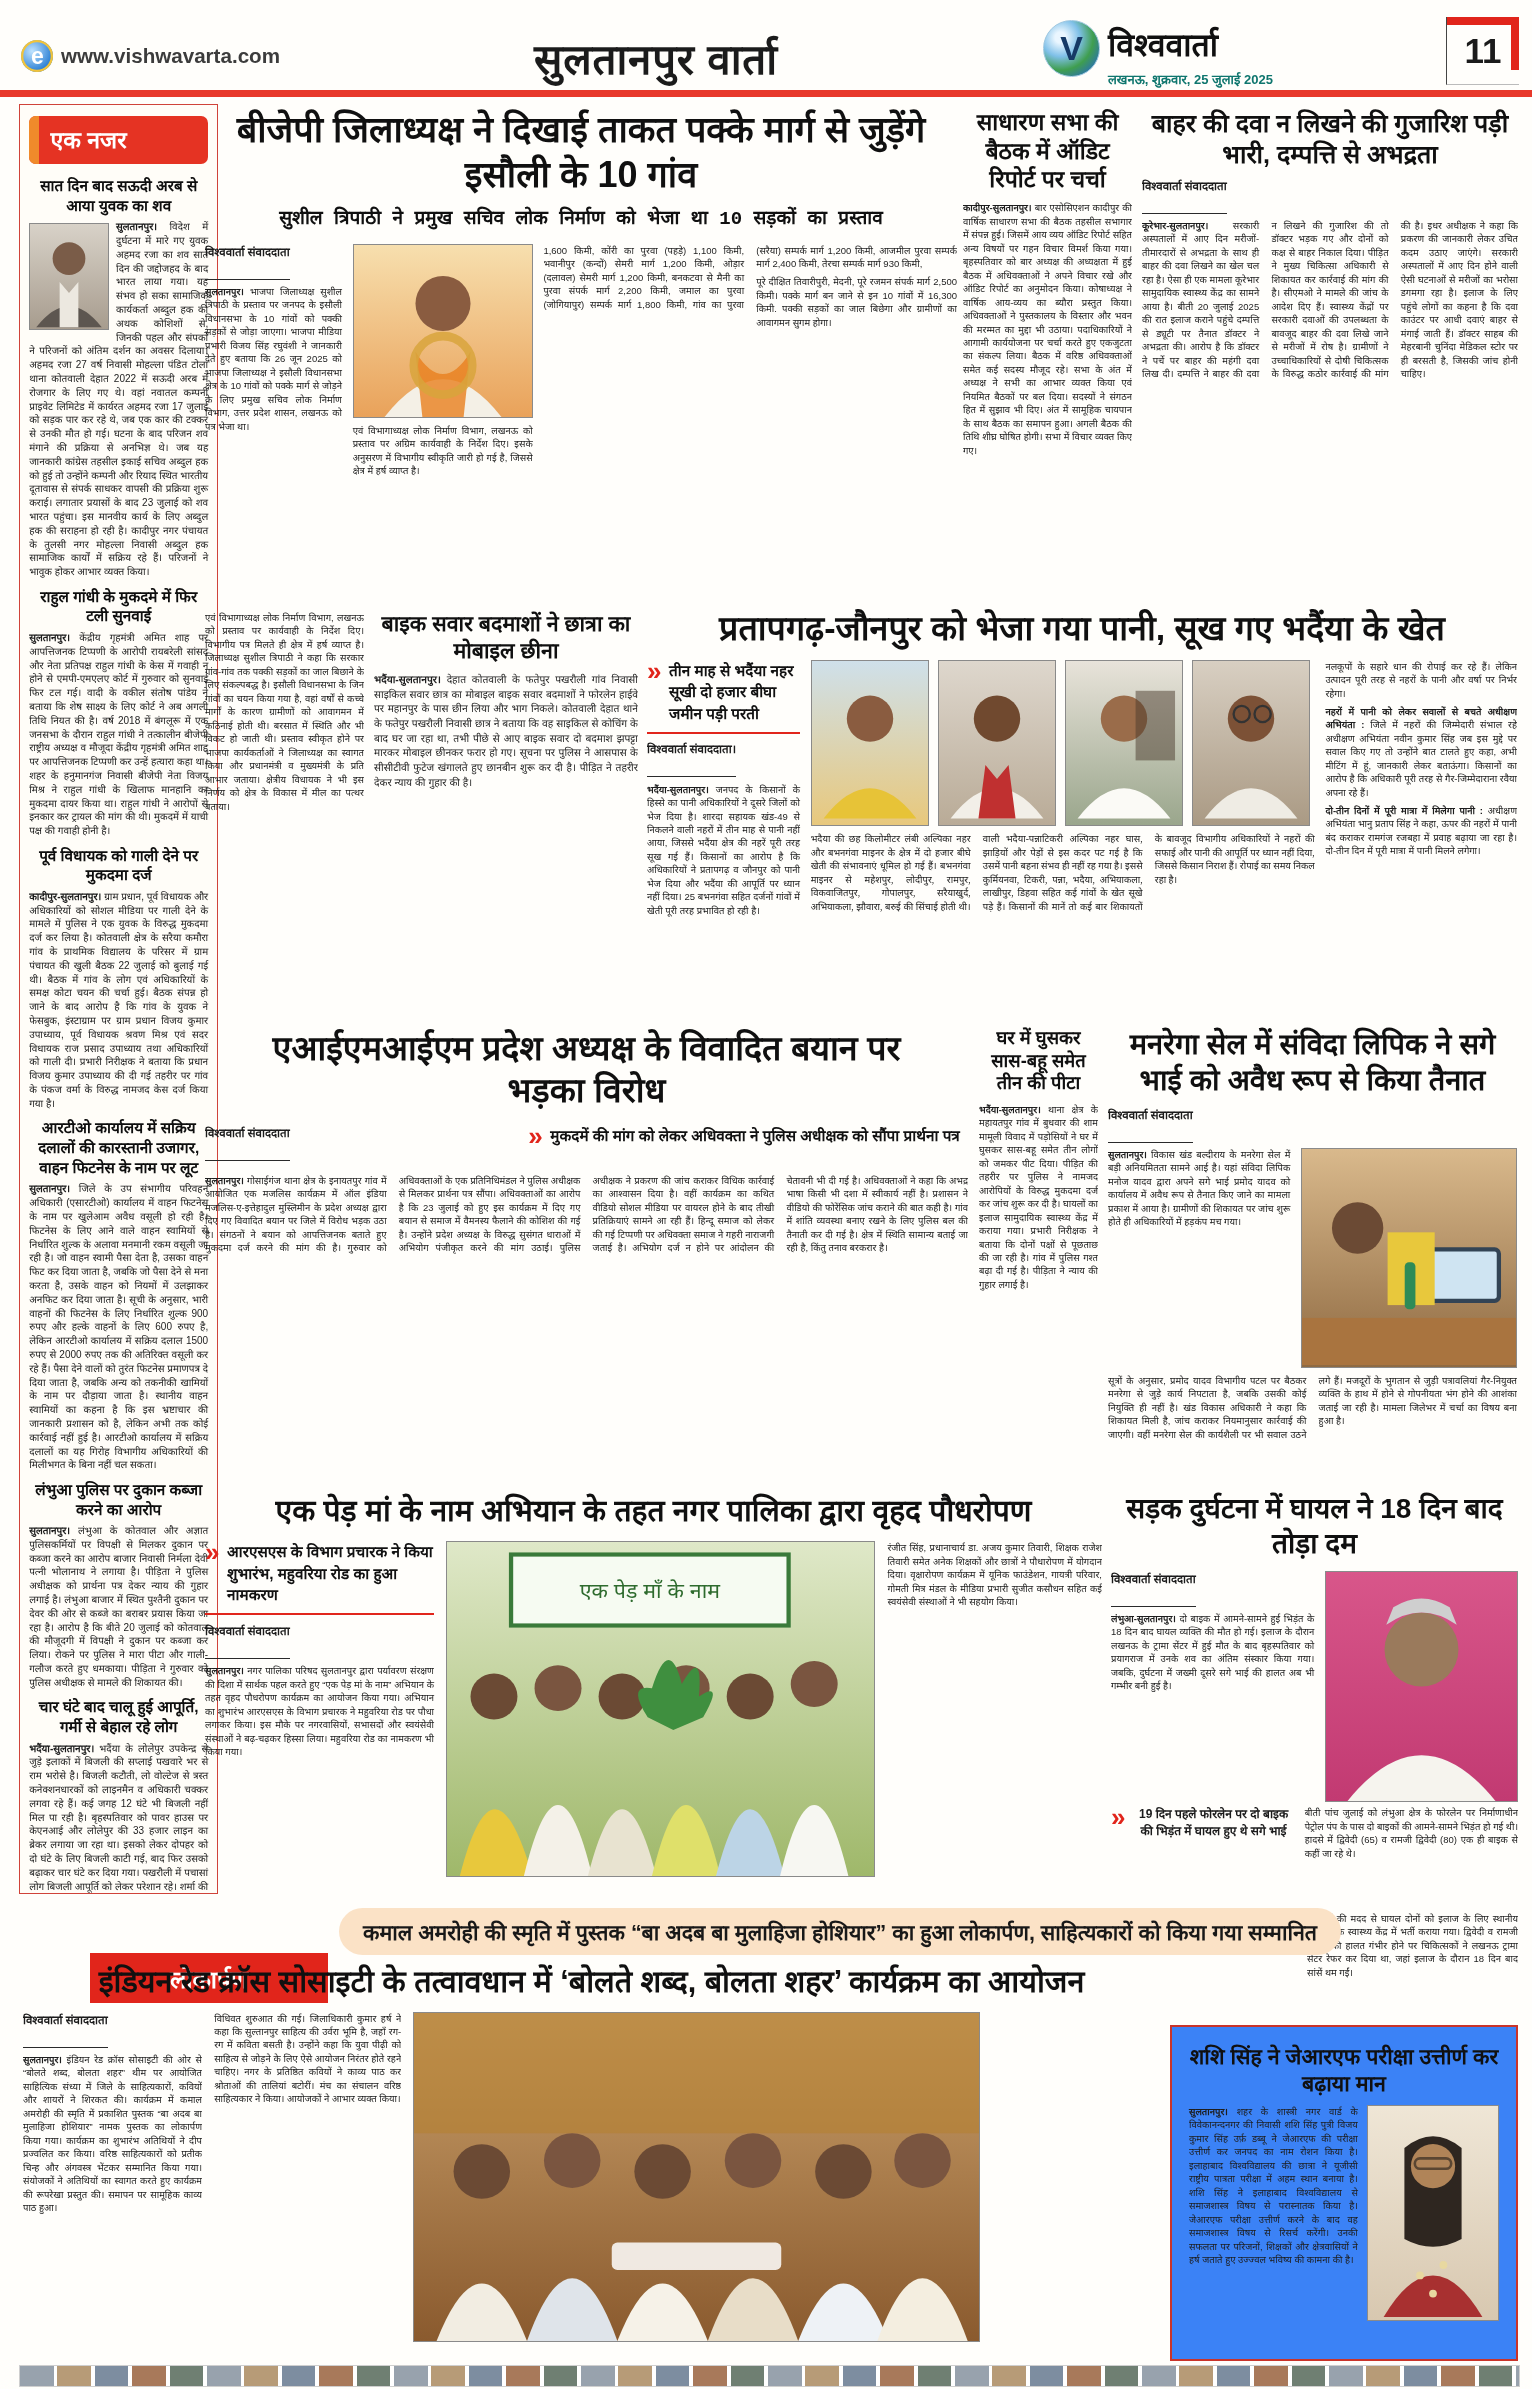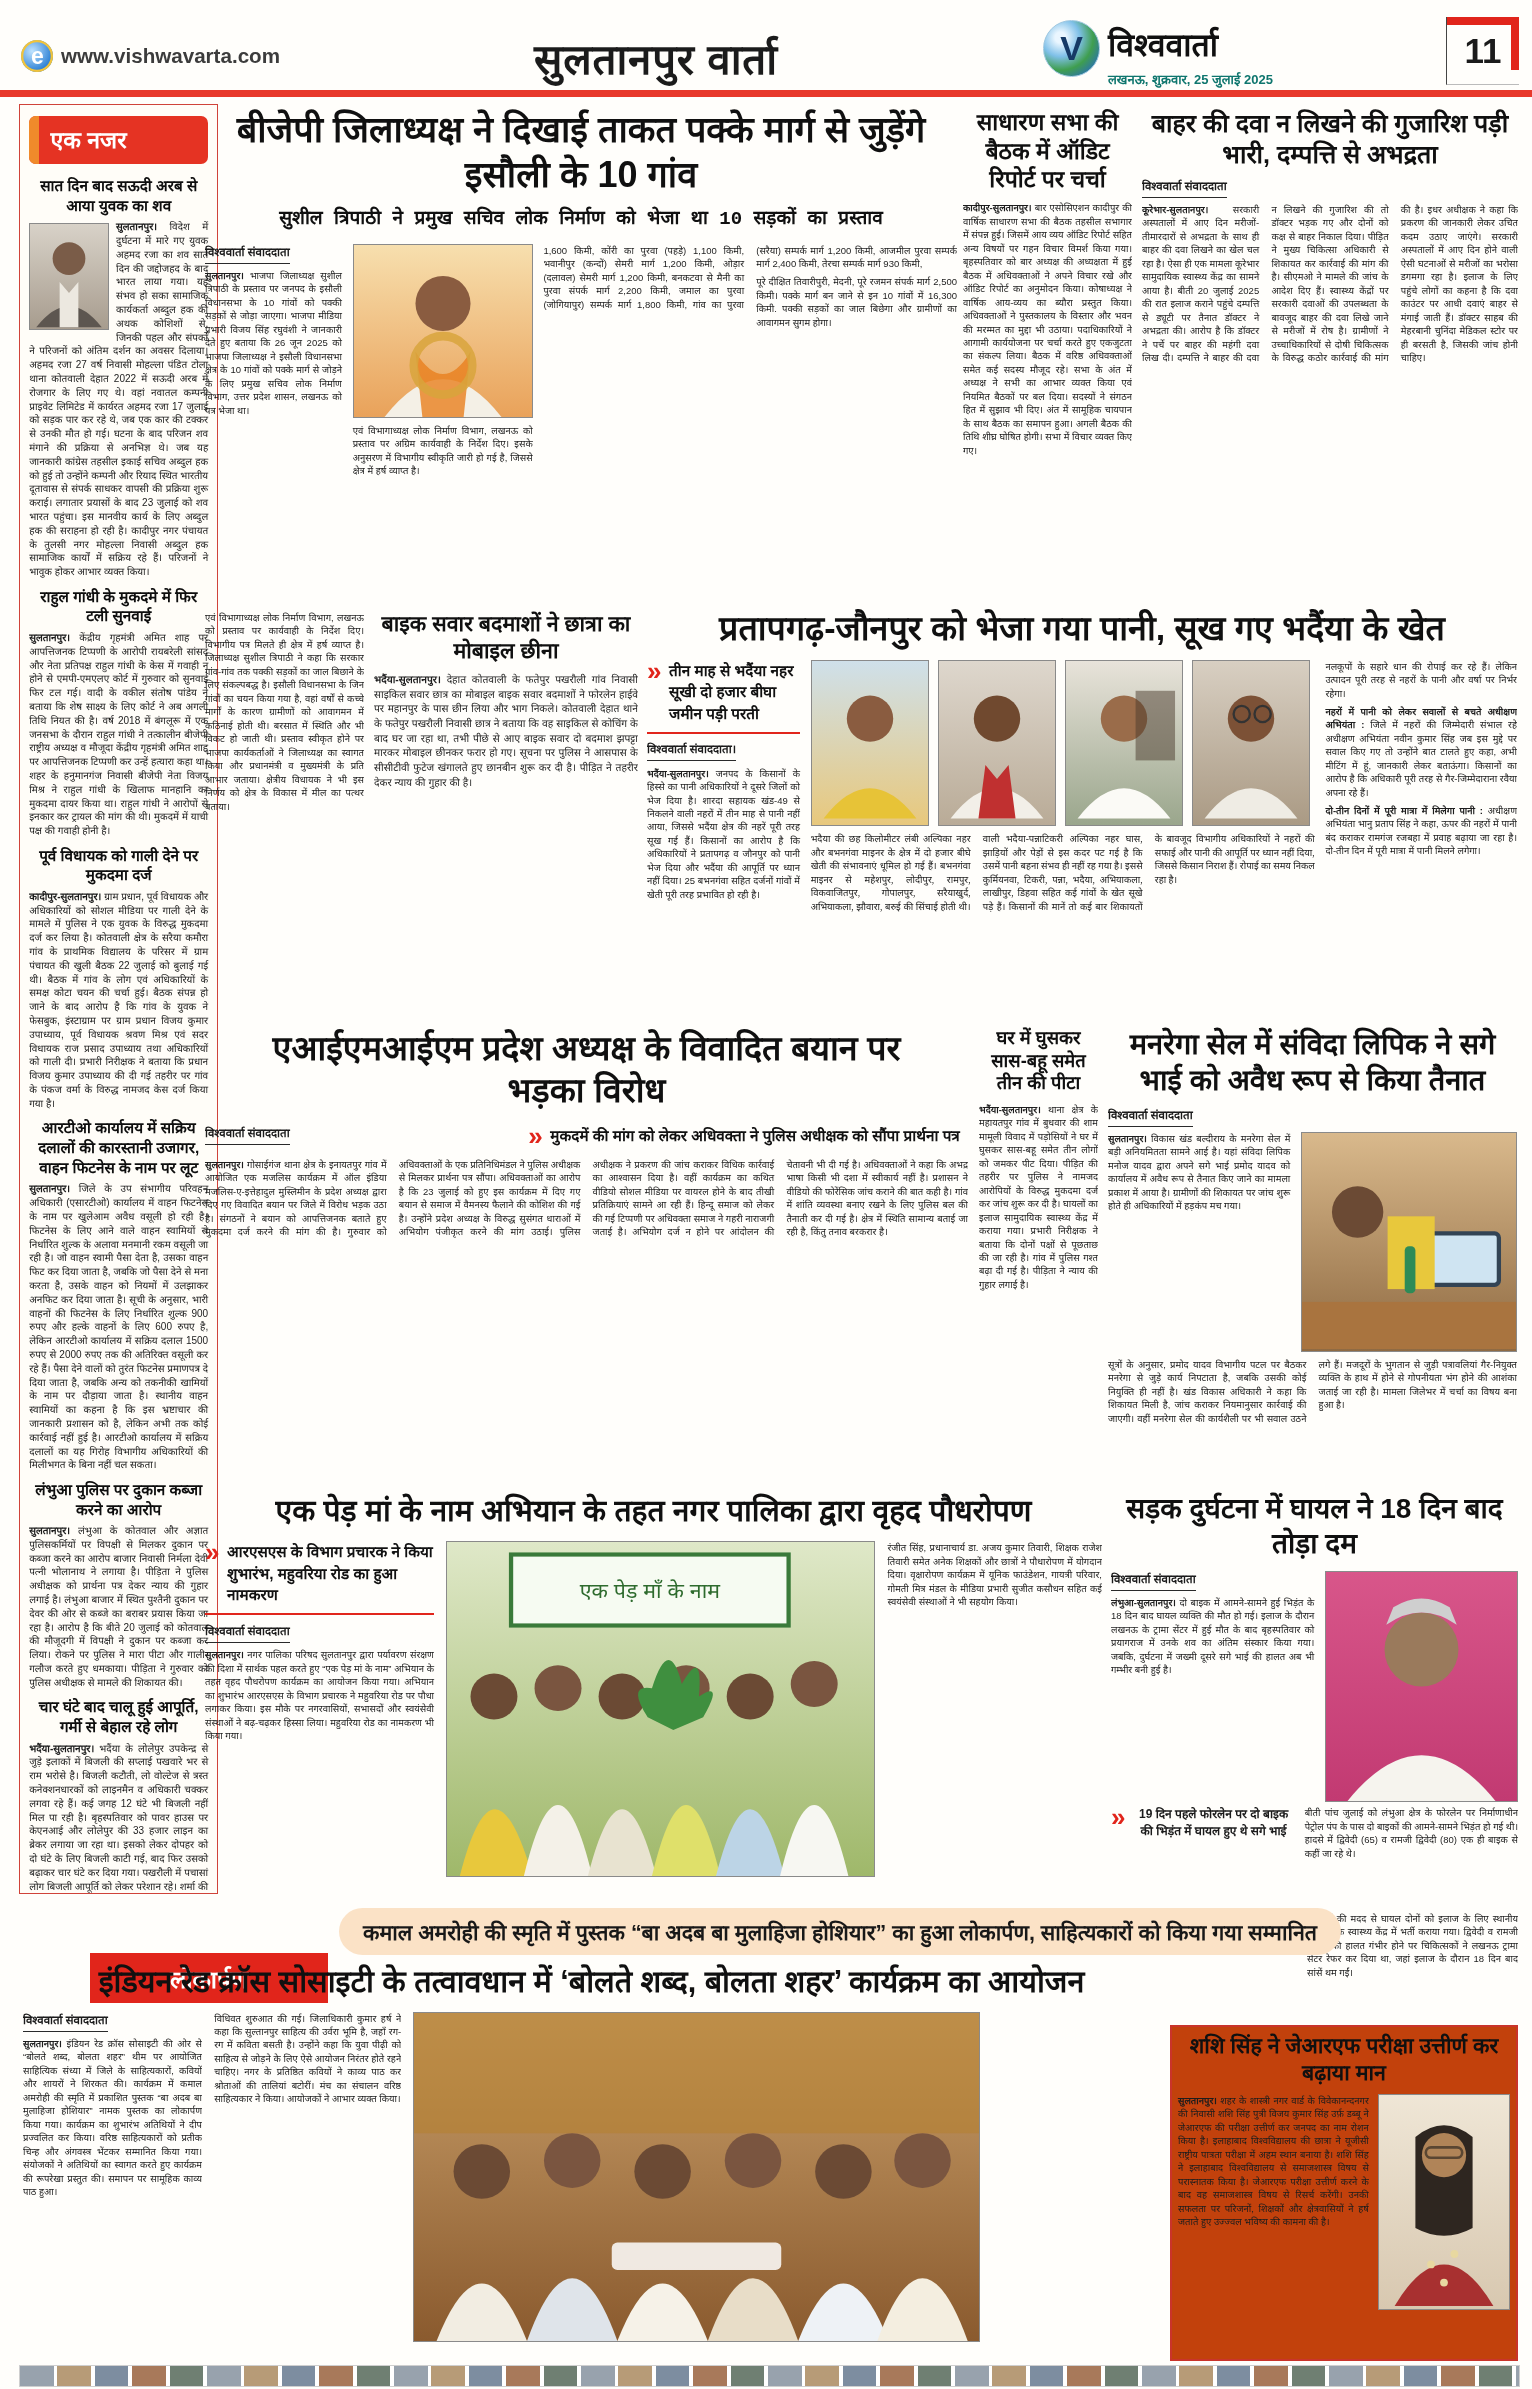--- a/index.html
+++ b/index.html
@@ -4,21 +4,21 @@
 <style>
   html,body{margin:0;padding:0;background:#ddd;}
   .page{position:relative;width:1533px;height:2389px;background:#fffefb;
         font-family:"Liberation Sans","DejaVu Sans",sans-serif;color:#1b1b1b;overflow:hidden;}
   .abs{position:absolute;}
   .hd{font-weight:bold;color:#101010;text-align:center;line-height:1.24;}
   .body{font-size:10.3px;line-height:1.42;text-align:justify;color:#1d1d1d;margin:0 0 4.6px 0;}
   .body b{font-weight:bold;}
   .small{font-size:9.5px;}
   .byline{font-weight:bold;font-size:11.5px;border-bottom:1.5px solid #2a2a2a;display:inline-block;
-          padding-bottom:4px;margin:0 0 5.3px 0;}
+          padding-bottom:20px;margin:0 0 5.3px 0;}
   .cols2{column-count:2;column-gap:12.2px;}
   .cols3{column-count:3;column-gap:12.2px;}
   .cols4{column-count:4;column-gap:12.2px;}
   .clip{overflow:hidden;}
   .bullet-row{display:flex;gap:7.6px;align-items:flex-start;}
   .mark{color:#e1251b;font-weight:bold;font-size:26px;line-height:.9;flex:0 0 auto;}
   .bullet-text{font-weight:bold;font-size:15.3px;line-height:1.4;color:#111;text-align:left;}
   .red-rule{border:0;border-top:2.3px solid #e1251b;margin:7.6px 0;}
   .photo{position:relative;border:0.8px solid #8a8a8a;overflow:hidden;flex:0 0 auto;}
   .photo svg{position:absolute;left:0;top:0;width:100%;height:100%;}
@@ -366,21 +366,21 @@
           <circle cx="152" cy="58" r="10" fill="#6b4a34"></circle>
             <path d="M136 120Q152 78 168 120Z" fill="#eef2f6"></path>
           <circle cx="180" cy="54" r="10" fill="#7a5540"></circle>
             <path d="M164 120Q180 74 196 120Z" fill="#f4eee0"></path>
           <rect x="70" y="84" width="60" height="10" rx="2" fill="#fff" opacity=".85"></rect>
         </svg>
       </div>
     </div>
   </div>
 
-  <div class="abs clip" style="left:1170px;top:2025px;width:348px;height:336px;border:2.3px solid #c9342a;padding:6px;box-sizing:border-box;background:#c2410c;">
+  <div class="abs clip" style="left:1170px;top:2025px;width:348px;height:336px;border:2.3px solid #c9342a;padding:17px;box-sizing:border-box;background:#3b82f6;">
     <div class="hd" style="font-size:21.4px;">शशि सिंह ने जेआरएफ परीक्षा उत्तीर्ण कर बढ़ाया मान</div>
     <div style="display:flex;gap:9.2px;margin-top:7.6px;">
       <p class="body small" style="flex:1;"><b>सुलतानपुर।</b> <span>शहर के शास्त्री नगर वार्ड के विवेकानन्दनगर की निवासी शशि सिंह पुत्री विजय कुमार सिंह उर्फ़ डब्बू ने जेआरएफ की परीक्षा उत्तीर्ण कर जनपद का नाम रोशन किया है। इलाहाबाद विश्वविद्यालय की छात्रा ने यूजीसी राष्ट्रीय पात्रता परीक्षा में अहम स्थान बनाया है। शशि सिंह ने इलाहाबाद विश्वविद्यालय से समाजशास्त्र विषय से परास्नातक किया है। जेआरएफ परीक्षा उत्तीर्ण करने के बाद वह समाजशास्त्र विषय से रिसर्च करेंगी। उनकी सफलता पर परिजनों, शिक्षकों और क्षेत्रवासियों ने हर्ष जताते हुए उज्ज्वल भविष्य की कामना की है।</span></p>
       <div class="photo" style="width:130px;height:214px;background:linear-gradient(180deg,#efe6d6,#d8c8b0);">
         <svg viewBox="0 0 100 160">
             <path d="M28 30q22-18 44 0v70q-22 12-44 0Z" fill="#2e2620"></path>
             <circle cx="50" cy="44" r="17" fill="#b08458"></circle>
             <rect x="36" y="38" width="28" height="8" rx="4" fill="none" stroke="#5a4632" stroke-width="2"></rect>
             <path d="M12 160Q50 96 88 160Z" fill="#a83030"></path>
             <circle cx="40" cy="128" r="3" fill="#e8d8a0"></circle>

